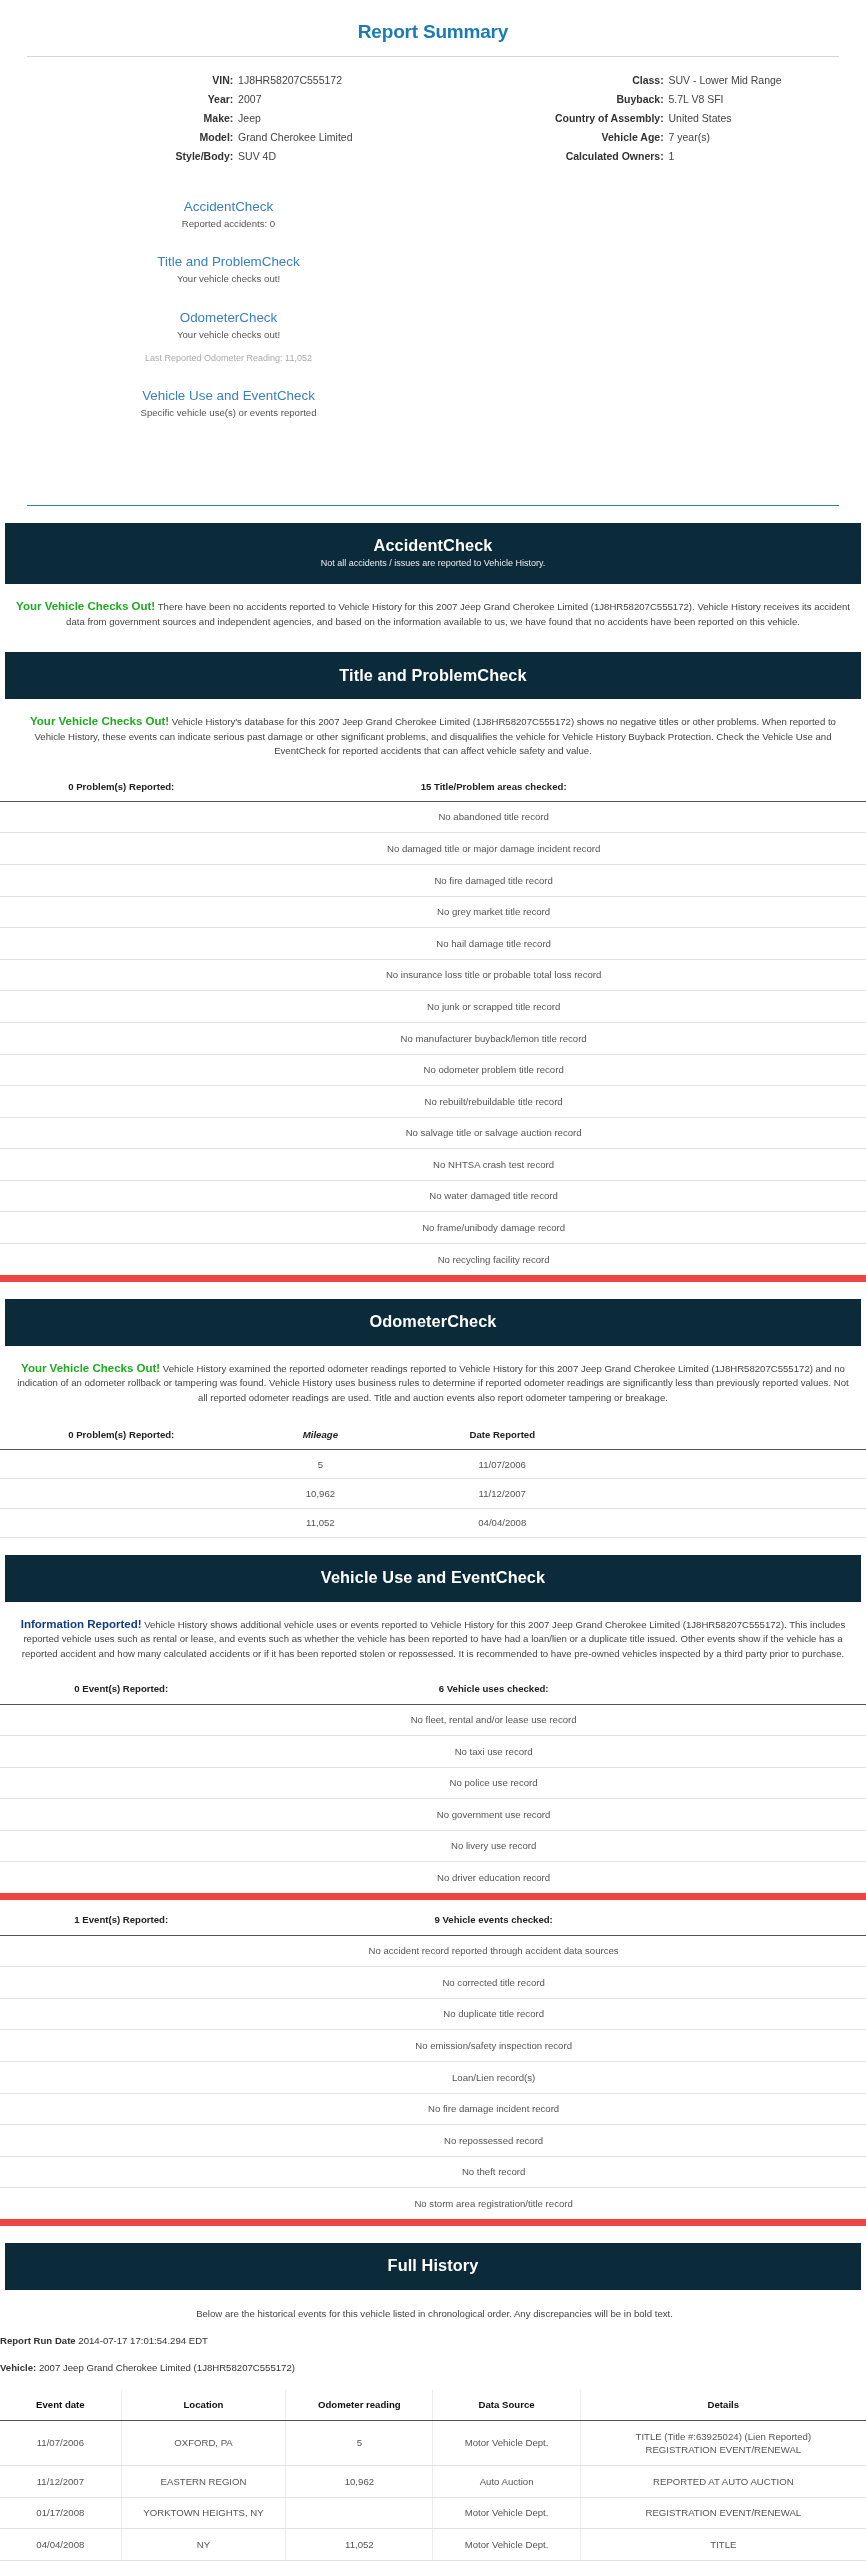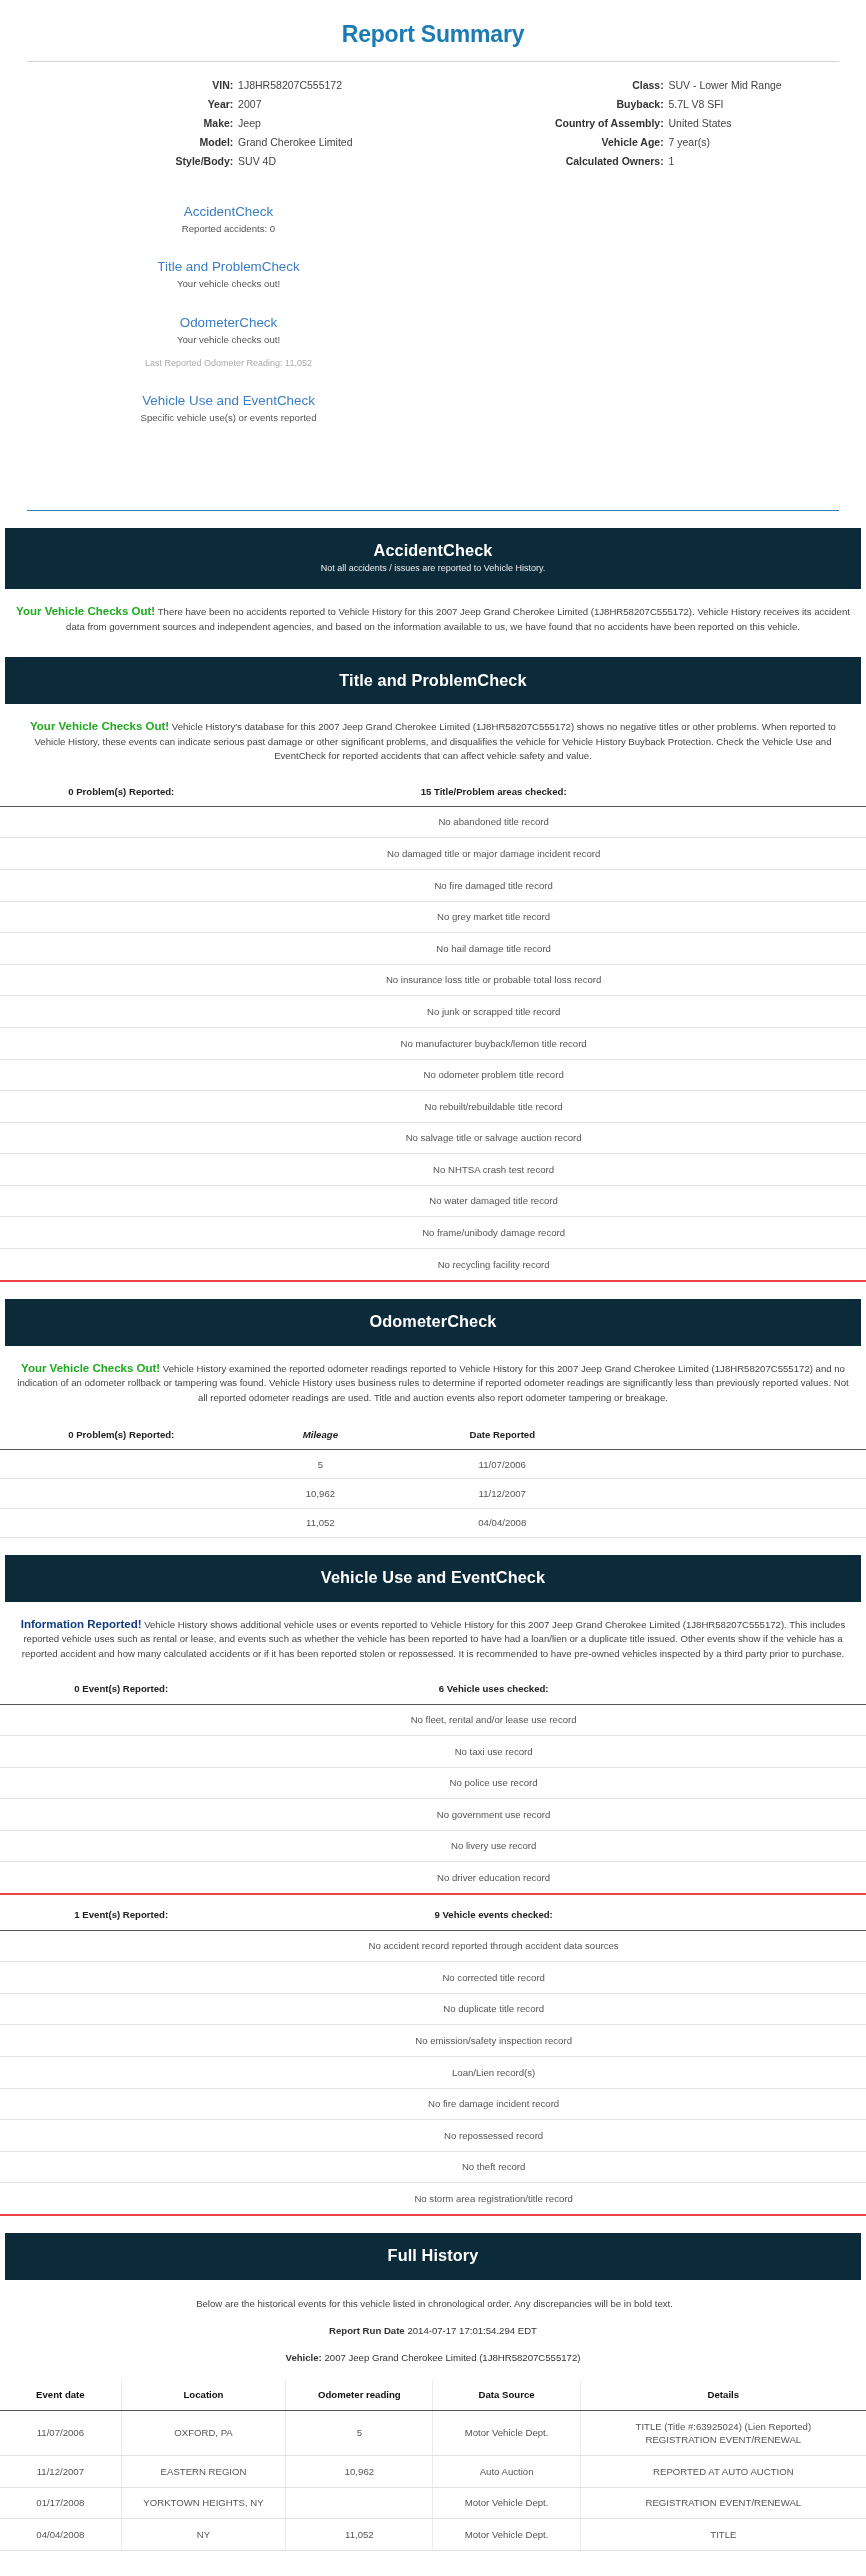--- a/index.html
+++ b/index.html
@@ -13,21 +13,21 @@
     color: #333333;
     -webkit-font-smoothing: antialiased;
   }
   .page { width: 866px; position: relative; }
 
   
   .summary-wrap { padding: 0 27px; }
   .report-title {
     text-align: center;
     color: #1b7bb3;
-    font-size: 23px;
+    font-size: 19px;
     font-weight: bold;
     letter-spacing: -0.2px;
     padding: 21px 0 13.4px 0;
     margin: 0;
   }
   .title-rule {
     border-top: 1px solid #d4d4d4;
     margin: 0 0 13.4px 0;
   }
   .veh-grid {
@@ -146,21 +146,21 @@
   .check-table th.col-pad { width: 14%; border-bottom: 1.9px solid #555; }
   .check-table td {
     font-size: 9.6px;
     color: #555;
     text-align: center;
     padding: 8.6px 3.8px;
     border-bottom: 1px solid #e2e2e2;
     line-height: 13.4px;
   }
   .check-table td.blank { border-bottom: 1px solid #e2e2e2; }
-  .check-table tr:last-child td { border-bottom: 2px solid #ef4444; }
+  .check-table tr:last-child td { border-bottom: 7px solid #ef4444; }
   .subhead-row th {
     border-top: 1.9px solid #555;
     border-bottom: 1.9px solid #555;
     padding-top: 13.4px;
   }
 
   
   .odo-table {
     width: 100%;
     border-collapse: collapse;
@@ -187,21 +187,20 @@
 
   
   .fh-intro {
     text-align: center;
     font-size: 9.6px;
     color: #444;
     line-height: 14.4px;
     padding: 17px 19px 0 22px;
   }
   .fh-meta {
-    text-align: center;
     font-size: 9.6px;
     color: #333;
     line-height: 14.4px;
     padding-top: 12.5px;
   }
   .fh-meta b { font-weight: bold; }
   .fh-table {
     width: 100%;
     border-collapse: collapse;
     margin-top: 15.3px;

